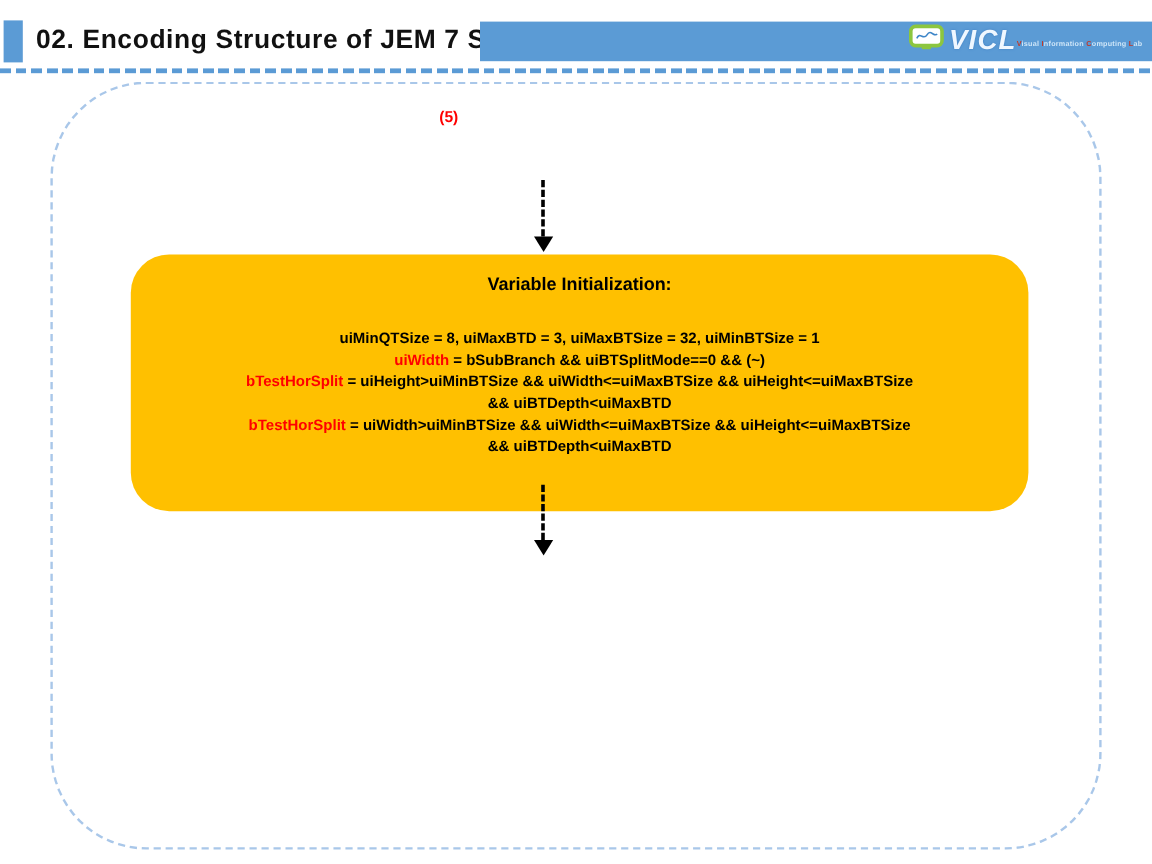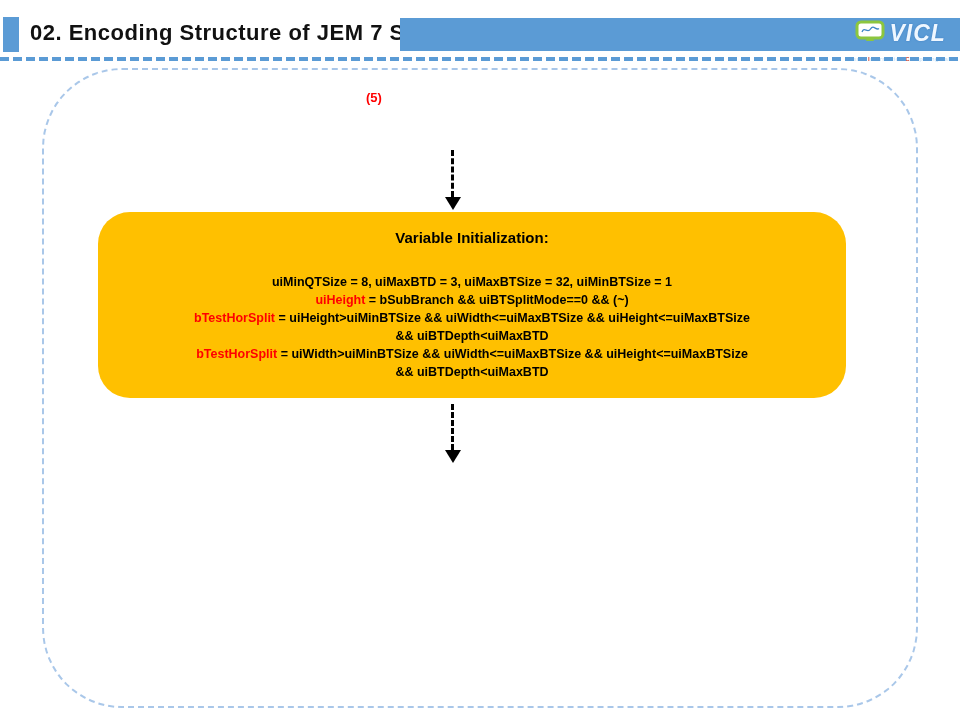--- a/index.html
+++ b/index.html
@@ -29,21 +29,21 @@
   }
   .header-dashes {
     position: absolute; left: 0; top: 57px;
     width: 960px; height: 4px;
     background: repeating-linear-gradient(90deg, #5B9BD5 0 9px, transparent 9px 13px);
   }
 
   
   .logo {
     position: absolute; right: 6px; top: 0px;
-    display: flex; flex-direction: column; align-items: center;
+    display: flex; flex-direction: row; align-items: center;
     padding-top: 2px;
   }
   .logo-row { display: flex; align-items: center; gap: 4px; }
   .logo-name {
     font-size: 23px; font-weight: bold; font-style: italic;
     color: #EFF7FF; letter-spacing: 1px;
     text-shadow: 0 0 2px #3E7CC1;
     line-height: 23px;
   }
   .logo-caption { margin-top: 1px; white-space: nowrap; }
@@ -87,22 +87,22 @@
   }
   .arrow-1 { left: 445px; top: 150px; height: 62px; }
   .arrow-1 .shaft { height: 47px; }
   .arrow-1 .head { top: 47px; }
   .arrow-2 { left: 445px; top: 404px; height: 62px; }
   .arrow-2 .shaft { height: 46px; }
   .arrow-2 .head { top: 46px; }
 
   
   .init-box {
-    position: absolute; left: 98px; top: 212px;
-    width: 748px; height: 186px;
+    position: absolute; left: 109px; top: 212px;
+    width: 748px; height: 214px;
     background: #FFC000;
     border-radius: 32px;
     text-align: center;
     box-sizing: border-box;
     padding-top: 17px;
   }
   .init-box-title {
     font-size: 15px; font-weight: bold; color: #000000;
   }
   .code-lines {
@@ -145,21 +145,21 @@
 
   <div class="arrow arrow-1">
     <div class="shaft"></div>
     <div class="head"></div>
   </div>
 
   <div class="init-box">
     <div class="init-box-title">Variable Initialization:</div>
     <div class="code-lines">
       <div class="code-line"><span class="red"></span><span>uiMinQTSize = 8, uiMaxBTD = 3, uiMaxBTSize = 32, uiMinBTSize = 1</span></div>
-      <div class="code-line"><span class="red">uiHeight</span><span> = bSubBranch &amp;&amp; uiBTSplitMode==0 &amp;&amp; (~)</span></div>
+      <div class="code-line"><span class="red">uiWidth</span><span> = bSubBranch &amp;&amp; uiBTSplitMode==0 &amp;&amp; (~)</span></div>
       <div class="code-line"><span class="red">bTestHorSplit</span><span> = uiHeight&gt;uiMinBTSize &amp;&amp; uiWidth&lt;=uiMaxBTSize &amp;&amp; uiHeight&lt;=uiMaxBTSize</span></div>
       <div class="code-line"><span class="red"></span><span>&amp;&amp; uiBTDepth&lt;uiMaxBTD</span></div>
       <div class="code-line"><span class="red">bTestHorSplit</span><span> = uiWidth&gt;uiMinBTSize &amp;&amp; uiWidth&lt;=uiMaxBTSize &amp;&amp; uiHeight&lt;=uiMaxBTSize</span></div>
       <div class="code-line"><span class="red"></span><span>&amp;&amp; uiBTDepth&lt;uiMaxBTD</span></div>
     </div>
   </div>
 
   <div class="arrow arrow-2">
     <div class="shaft"></div>
     <div class="head"></div>

